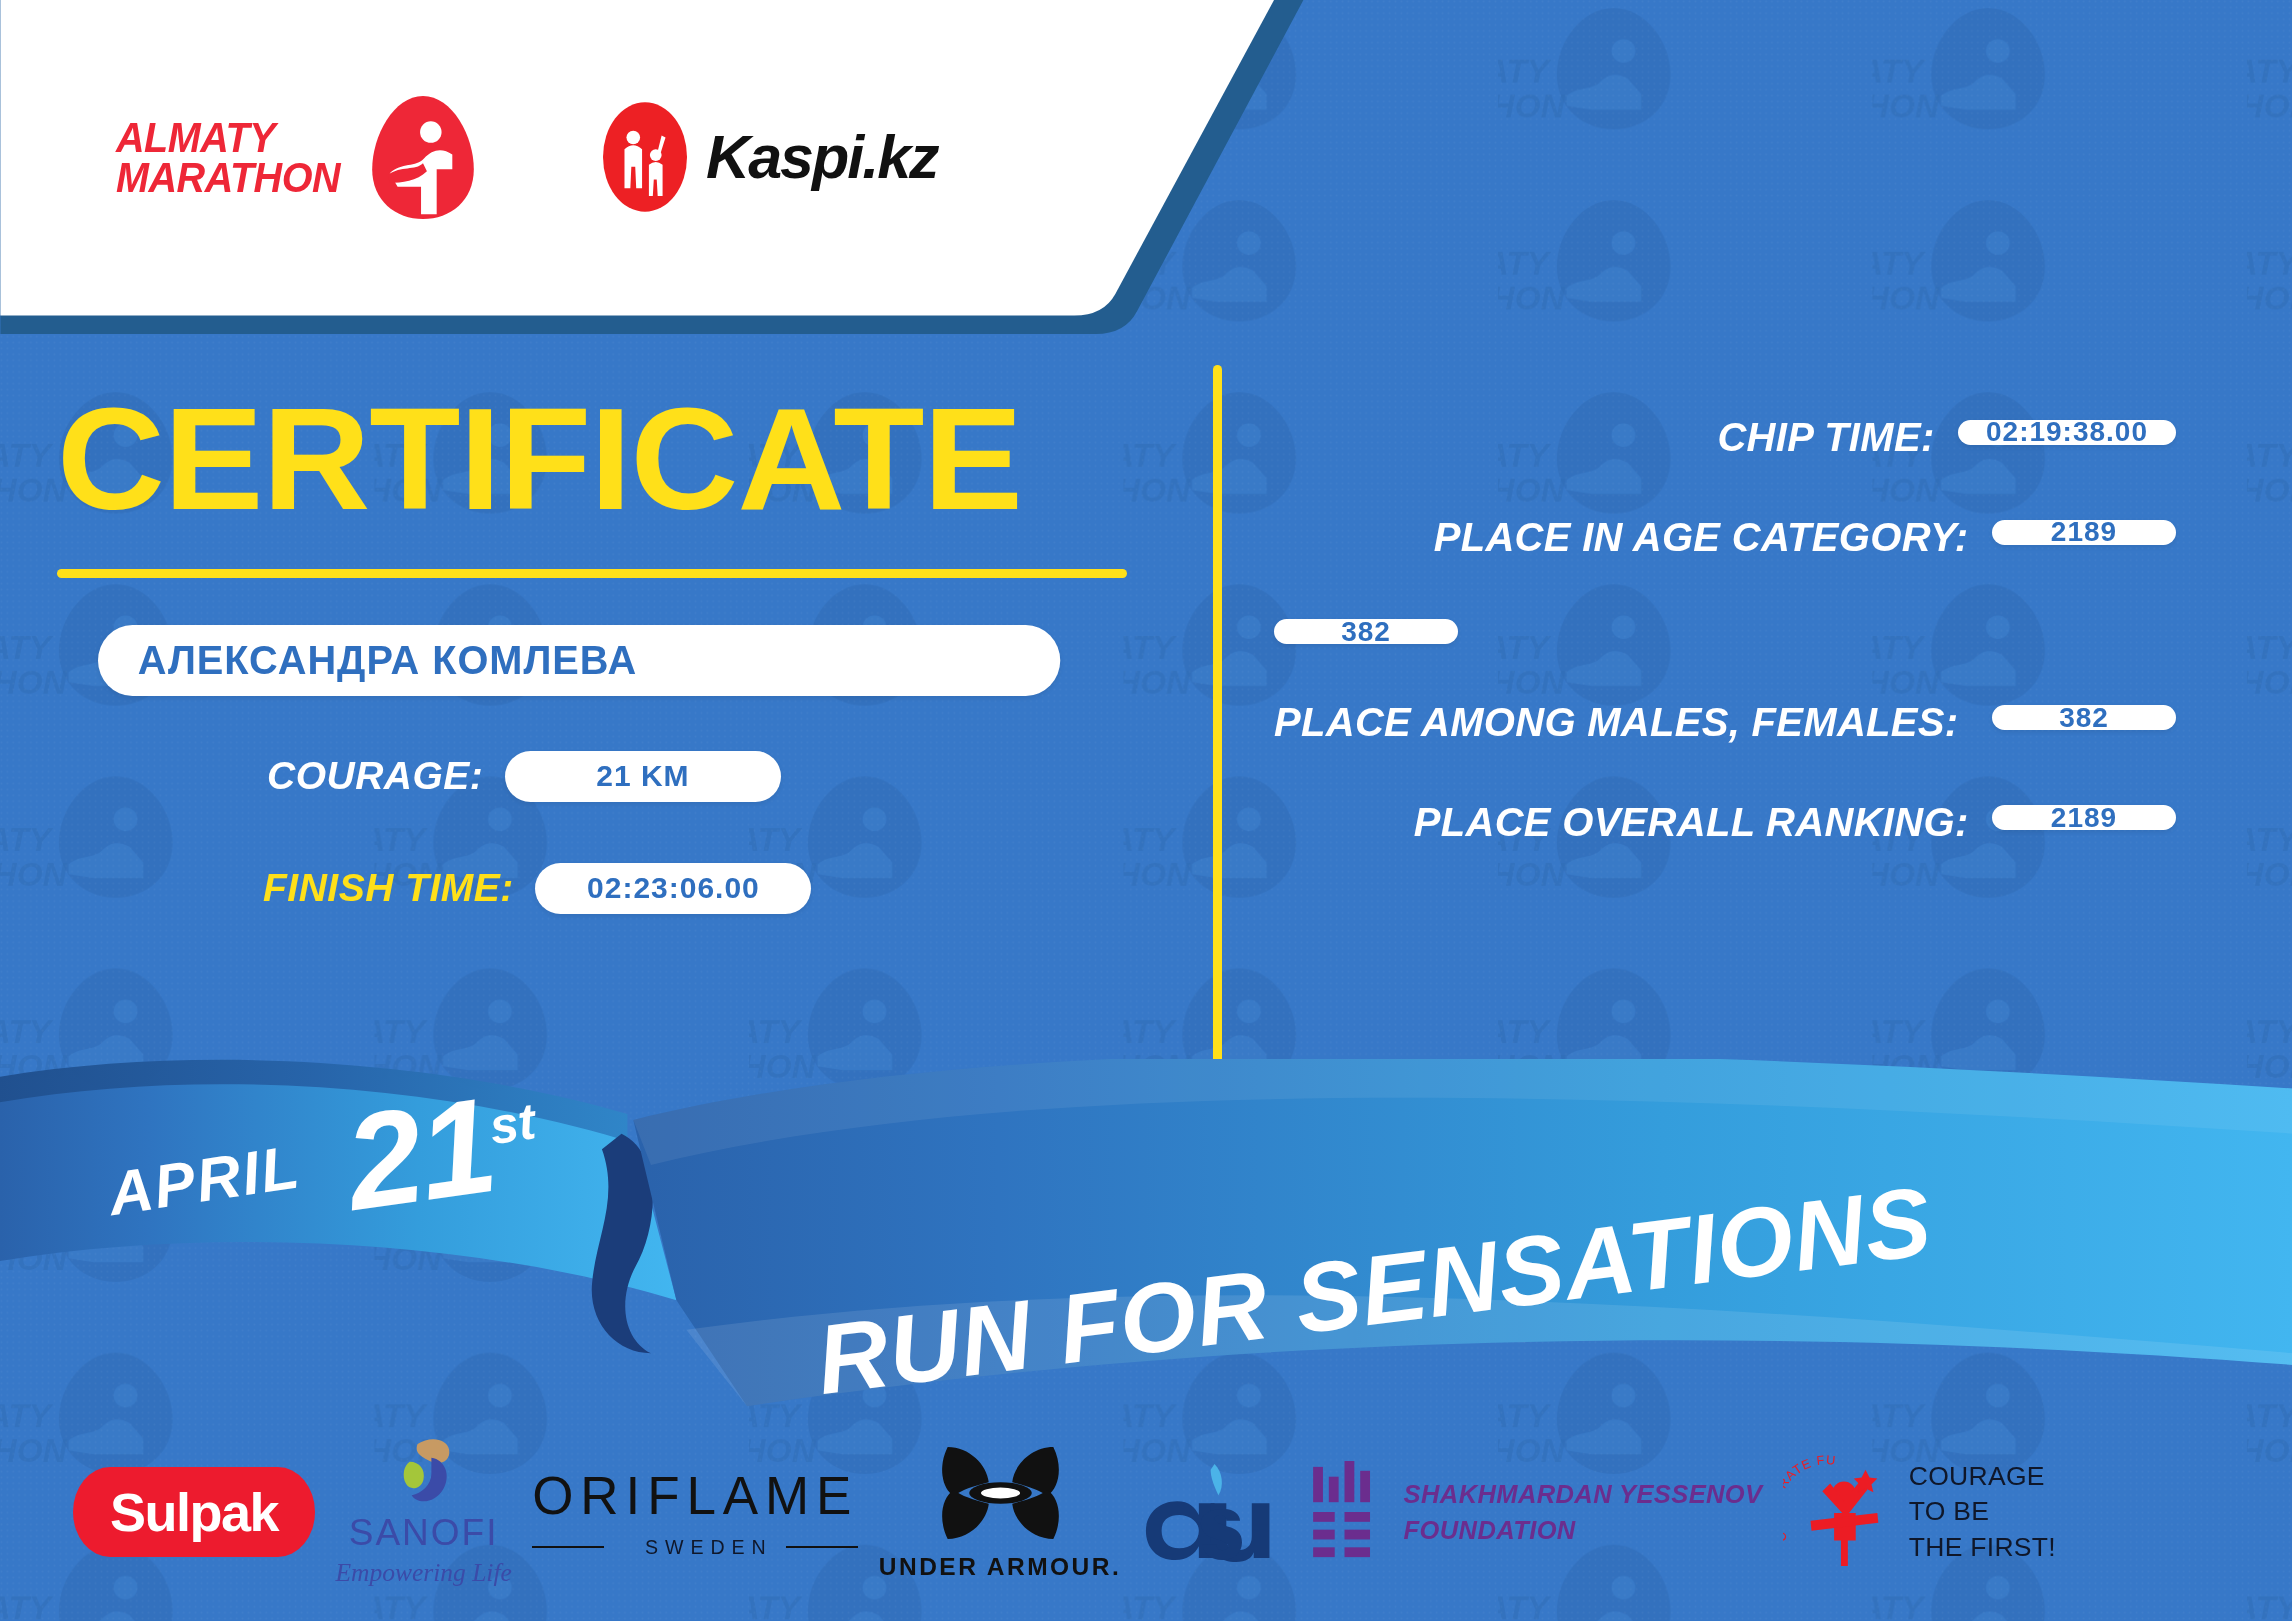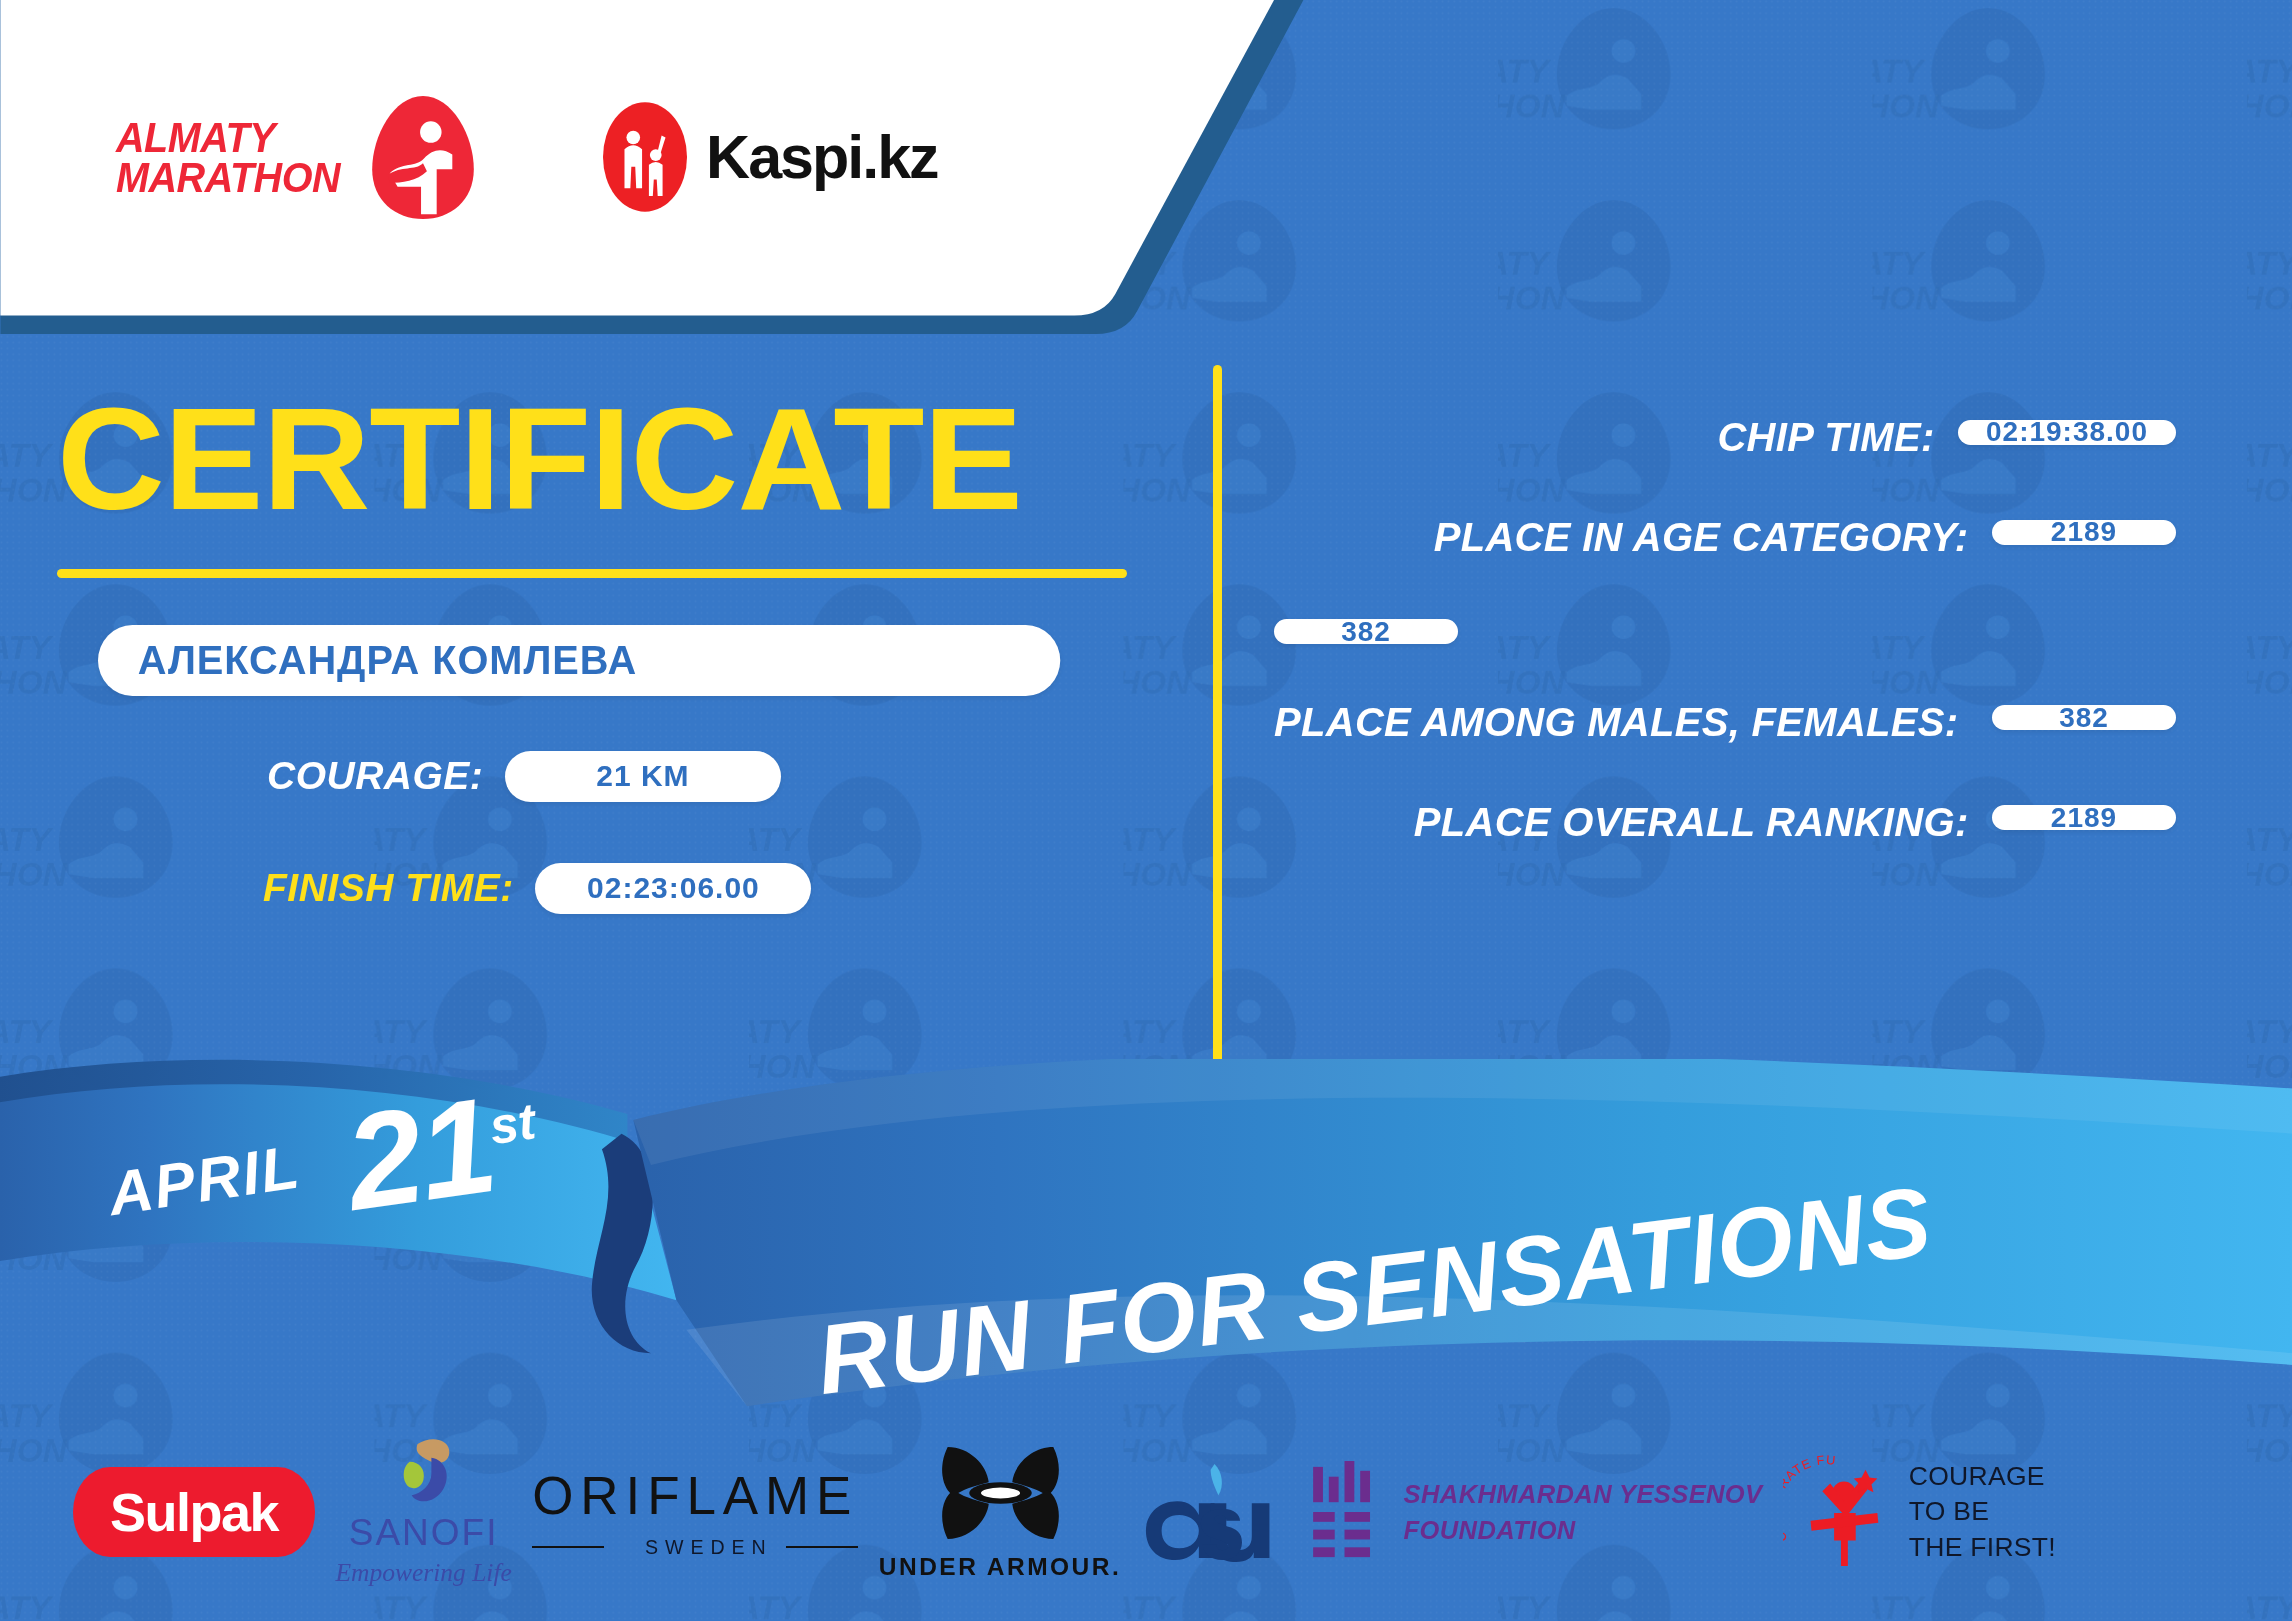--- a/index.html
+++ b/index.html
@@ -32,21 +32,21 @@
   .am-text{
     color:#ee2737; font-weight:bold; font-style:italic;
     font-size:43px; line-height:0.94; letter-spacing:-0.5px;
     font-family:"Liberation Sans", sans-serif;
     transform:scaleX(0.92); transform-origin:left center;
     white-space:nowrap;
   }
   .am-mark{ width:110px; height:129px; flex:none; margin-left:2px; }
 
   
-  .kaspi-logo{ display:flex; align-items:center; gap:19.6px; }
+  .kaspi-logo{ display:flex; align-items:center; gap:19.6px;font-style:italic; }
   .kaspi-mark{ width:84px; height:118px; flex:none; }
   .kaspi-text{
     color:#111; font-weight:bold; font-size:61px; letter-spacing:-2px;
     font-family:"Liberation Sans", sans-serif; white-space:nowrap;
   }
 
   
   #main{ position:absolute; inset:0; z-index:6; }
 
   

